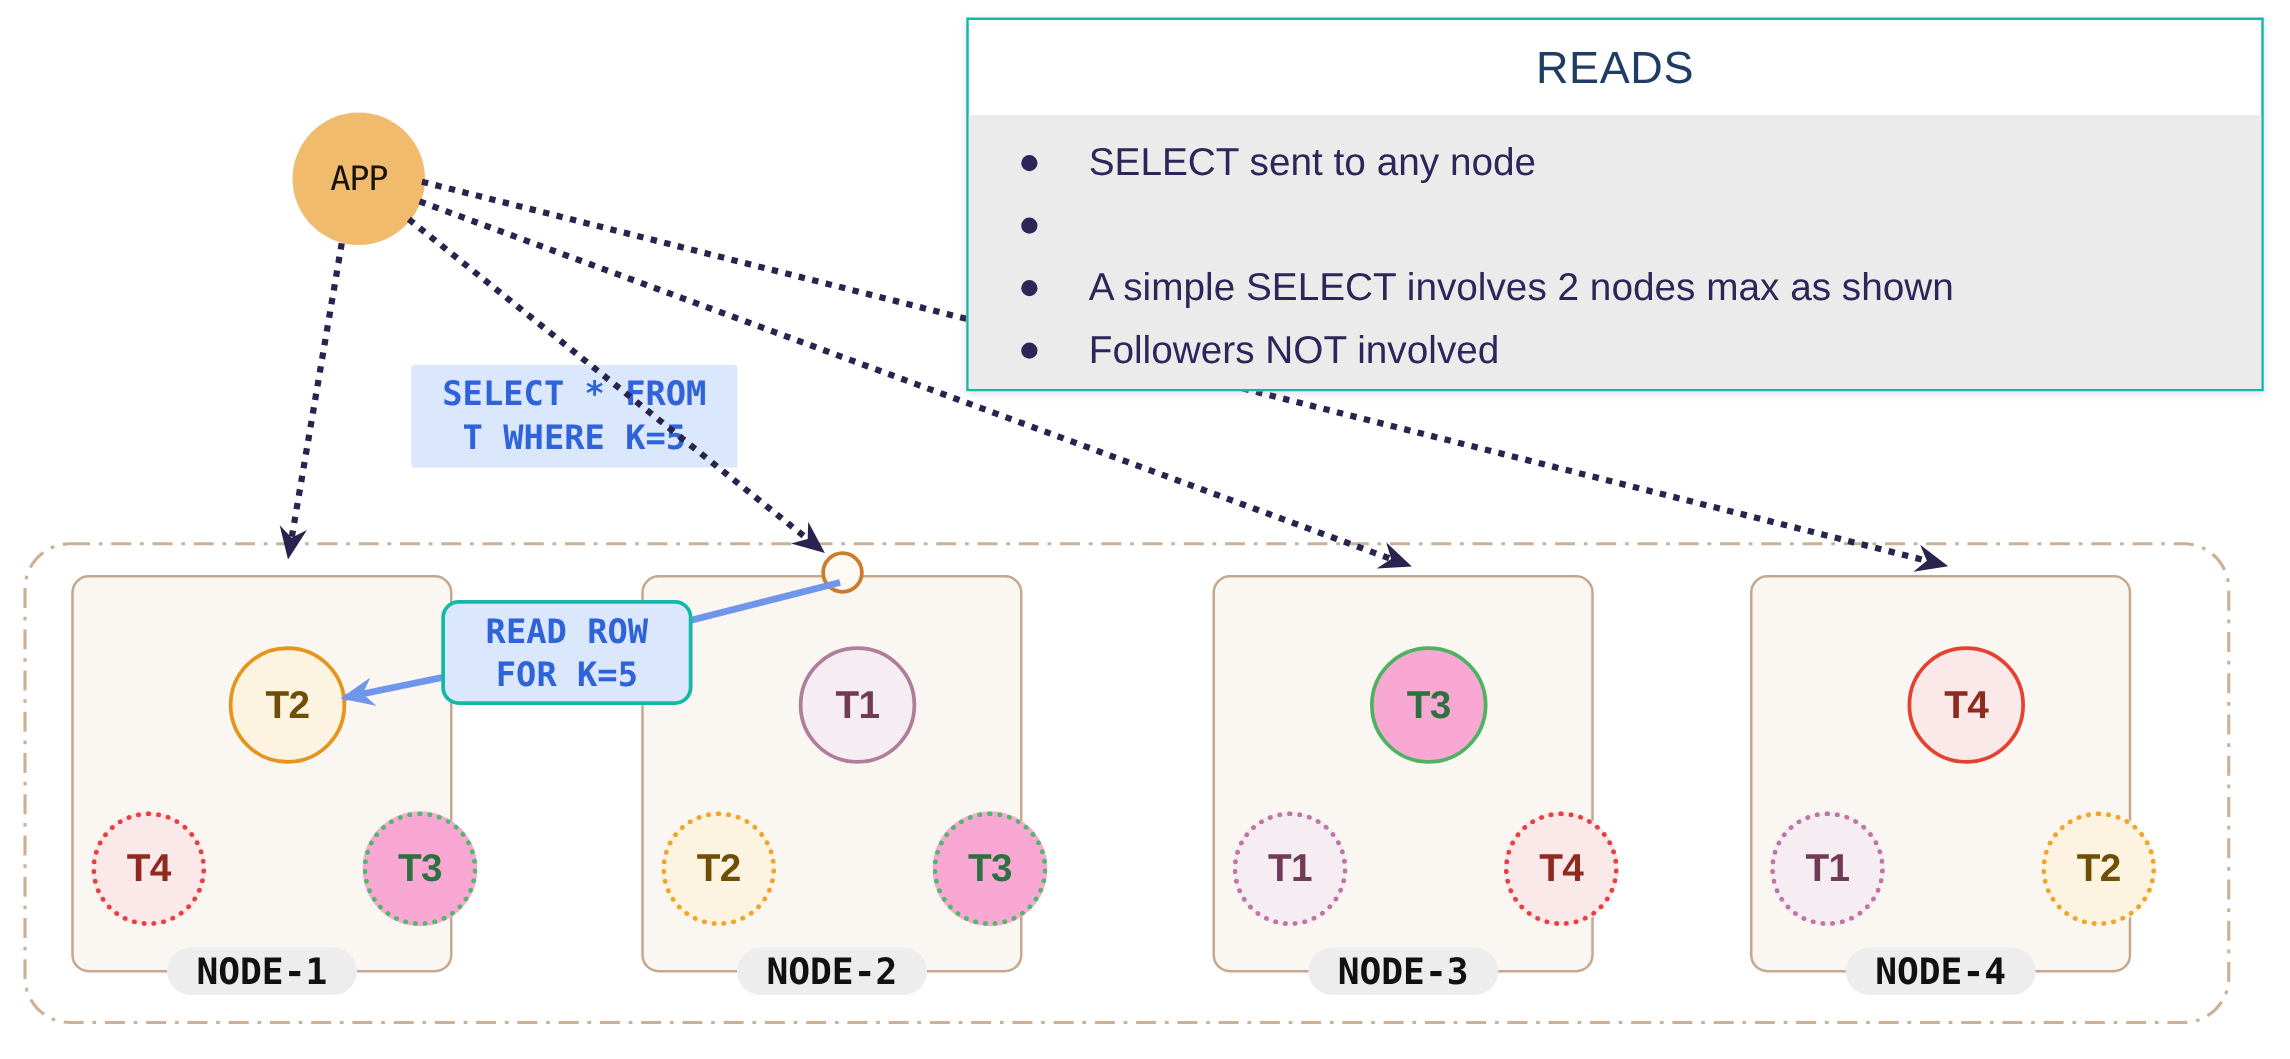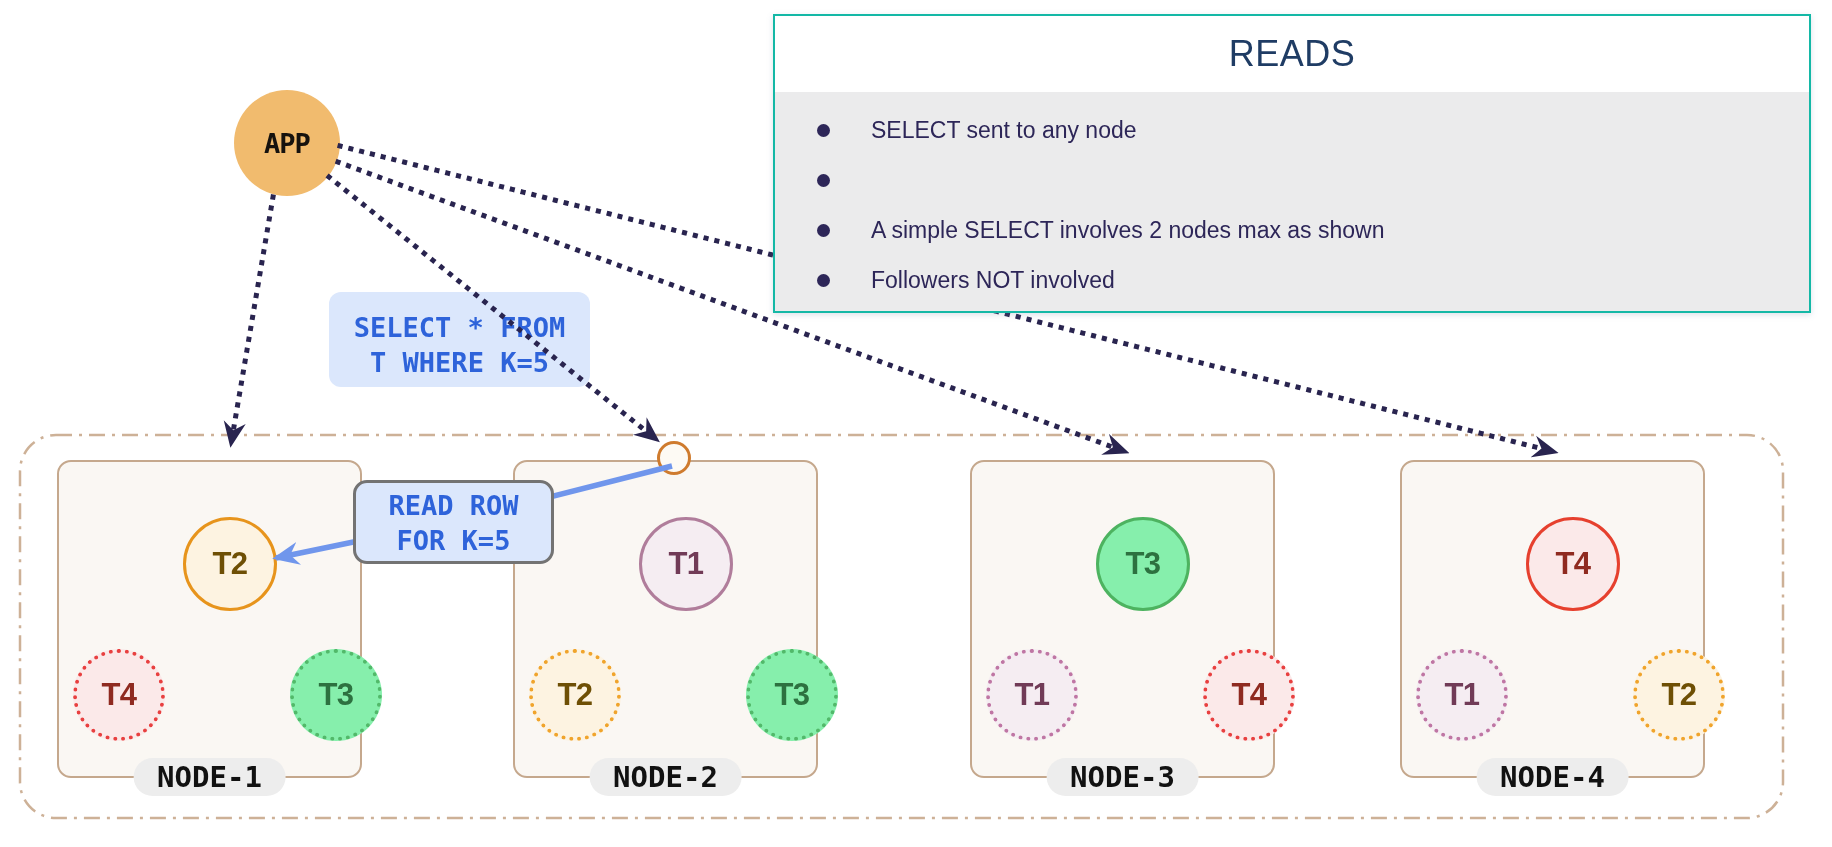--- a/index.html
+++ b/index.html
@@ -8,40 +8,40 @@
     font-family:"Liberation Sans", sans-serif;
   }
   svg.layer{position:absolute;left:0;top:0;pointer-events:none;}
 
   
   #app-circle{
     position:absolute;left:234px;top:90px;width:106px;height:106px;border-radius:50%;
     background:#f1bb6e;display:flex;align-items:center;justify-content:center;z-index:2;
   }
   #app-circle span{
-    font-family:"DejaVu Sans Mono", monospace;font-weight:bold;font-size:27px;color:#16120e;
+    font-family:"DejaVu Sans Mono", monospace;font-weight:normal;font-size:27px;color:#16120e;
     letter-spacing:-1px;
   }
 
   
   #reads-panel{
     position:absolute;left:773px;top:14px;width:1038px;height:299px;z-index:8;
     background:#ffffff;border:2px solid #14b8a6;box-sizing:border-box;
     box-shadow:0 2px 6px rgba(120,140,170,0.25);
   }
   #reads-title{
     height:76px;line-height:76px;text-align:center;font-size:36px;font-weight:500;
     color:#1f3c64;letter-spacing:0.5px;
   }
   #reads-body{
     position:absolute;left:0;right:0;top:76px;bottom:0;background:#ebebec;
   }
   #reads-body ul{list-style:none;margin:0;padding:13px 0 0 0;}
   #reads-body li{
-    height:50px;line-height:50px;font-size:23px;color:#2d2658;white-space:nowrap;
+    height:50px;line-height:50px;font-size:31px;color:#2d2658;white-space:nowrap;
     padding-left:96px;position:relative;
   }
   #reads-body li .bullet-dot{
     position:absolute;left:42px;top:19px;width:13px;height:13px;border-radius:50%;
     background:#2d2658;
   }
 
   
 
   
@@ -58,46 +58,46 @@
   .tablet{
     position:absolute;border-radius:50%;display:flex;align-items:center;justify-content:center;
     box-sizing:border-box;font-size:31px;font-weight:600;letter-spacing:-0.5px;
   }
   .tablet.leader{width:94px;height:94px;left:124px;top:55px;border-style:solid;border-width:3px;}
   .tablet.follower{width:92px;height:92px;top:187px;border-style:dotted;border-width:4px;}
   .tablet.follower.pos-left{left:14px;}
   .tablet.follower.pos-right{left:231px;}
   .tablet[data-tablet="T1"]{border-color:#b07d9b;background:#f5edf2;color:#713b57;}
   .tablet[data-tablet="T2"]{border-color:#e7941c;background:#fdf3e1;color:#6e4f05;}
-  .tablet[data-tablet="T3"]{border-color:#4db360;background:#86efac;color:#2d7140;}
+  .tablet[data-tablet="T3"]{border-color:#4db360;background:#f9a8d4;color:#2d7140;}
   .tablet[data-tablet="T4"]{border-color:#e6402e;background:#fbe9e9;color:#8f2a20;}
   .tablet.follower[data-tablet="T2"]{border-color:#f0a42c;}
   .tablet.follower[data-tablet="T4"]{border-color:#e84040;}
   .tablet.follower[data-tablet="T1"]{border-color:#bf76a4;}
   .tablet.follower[data-tablet="T3"]{border-color:#52b96a;}
 
   
   #handoff-circle{
     position:absolute;left:657px;top:441px;width:34px;height:34px;border-radius:50%;
     background:#fdfaf4;border:3px solid #cf7b2e;box-sizing:border-box;z-index:3;
   }
 
   
   .query-label{
     position:absolute;box-sizing:border-box;text-align:center;
     font-family:"DejaVu Sans Mono", monospace;font-weight:bold;font-size:27px;color:#2e63da;
     line-height:35px;
   }
   #select-label{
-    left:329px;top:292px;width:261px;height:95px;background:#dbe7fc;border-radius:12px;
-    padding-top:18px;z-index:6;
+    left:329px;top:292px;width:261px;height:82px;background:#dbe7fc;border-radius:2px;
+    padding-top:6px;z-index:6;
   }
   #read-row-label{
     left:353px;top:480px;width:201px;height:84px;background:#dbe7fc;border-radius:14px;
-    border:3px solid #737373;padding-top:5px;z-index:5;
+    border:3px solid #14b8a6;padding-top:5px;z-index:5;
   }
 
   #container-outline{z-index:1;}
   #blue-arrow-layer{z-index:4;}
   #dotted-arrow-layer{z-index:7;}
 </style>
 </head>
 <body>
 
 <div id="stage">

